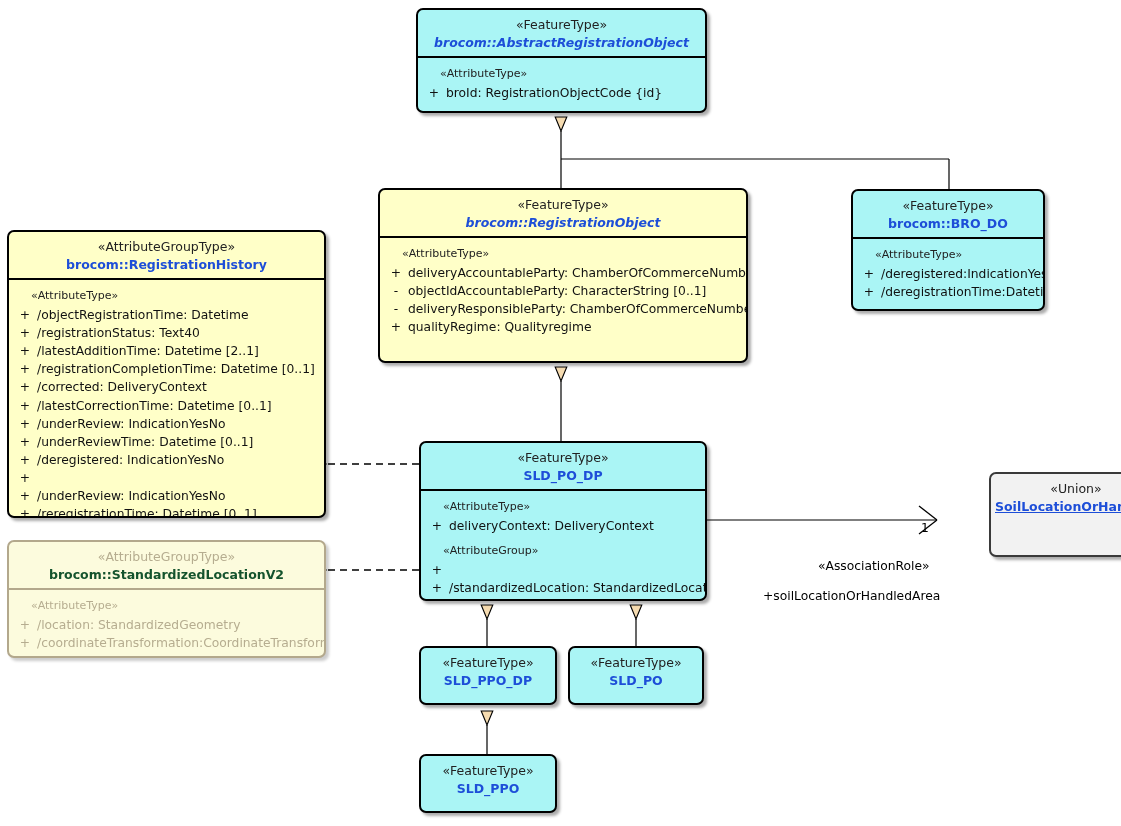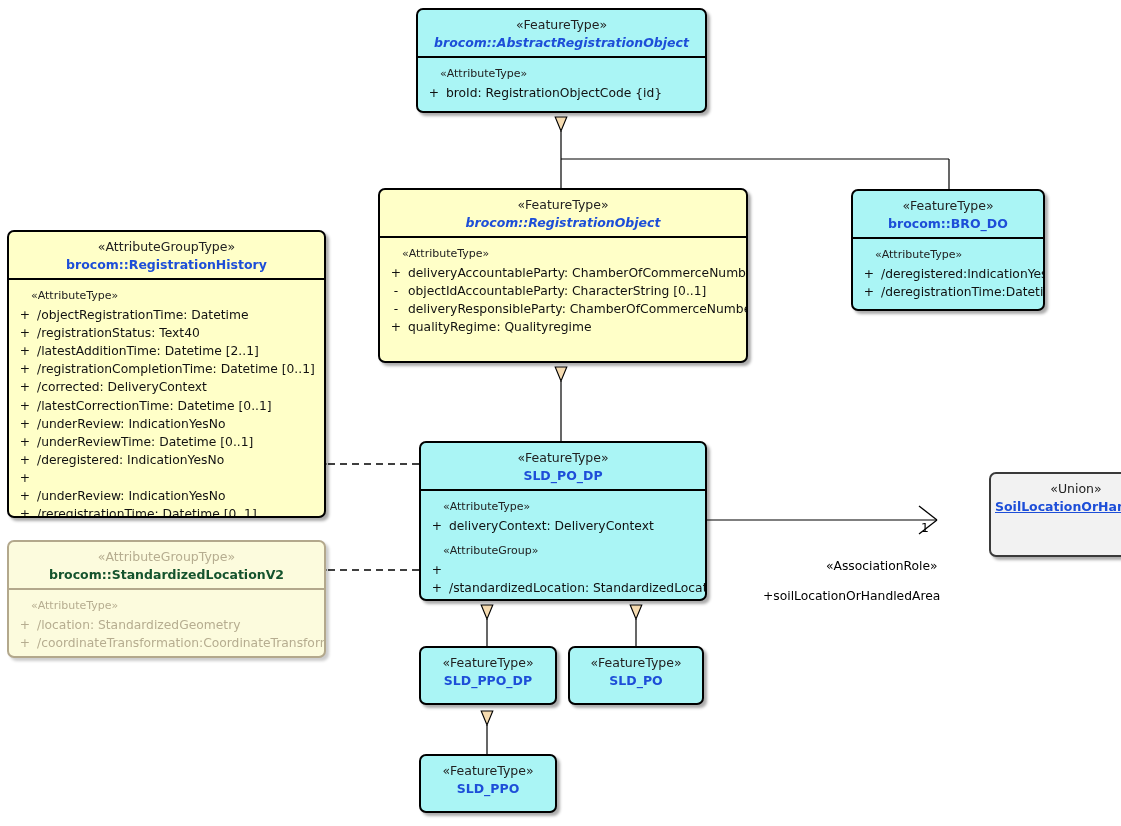--- a/index.html
+++ b/index.html
@@ -269,15 +269,15 @@
 
   <div class="uml cyan nobody" style="left:419px;top:754px;width:138px;height:59px;">
     <div class="hdr">
       <div class="stereo">«FeatureType»</div>
       <div class="tname">SLD_PPO</div>
     </div>
   </div>
 
   <div class="lbl" style="left:921px;top:521px;">1</div>
   <div class="lbl" style="left:763px;top:541px;margin-top:48px;">+soilLocationOrHandledArea</div>
-  <div class="lbl" style="left:818px;top:559px;margin-left:8px;">«AssociationRole»</div>
+  <div class="lbl" style="left:818px;top:559px;">«AssociationRole»</div>
 
 </div>
 
 </body></html>

